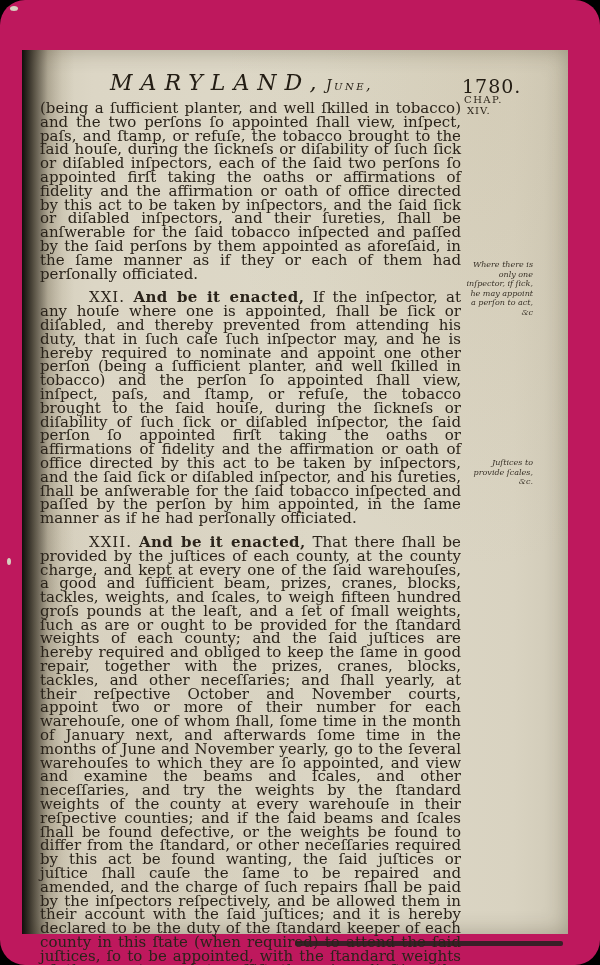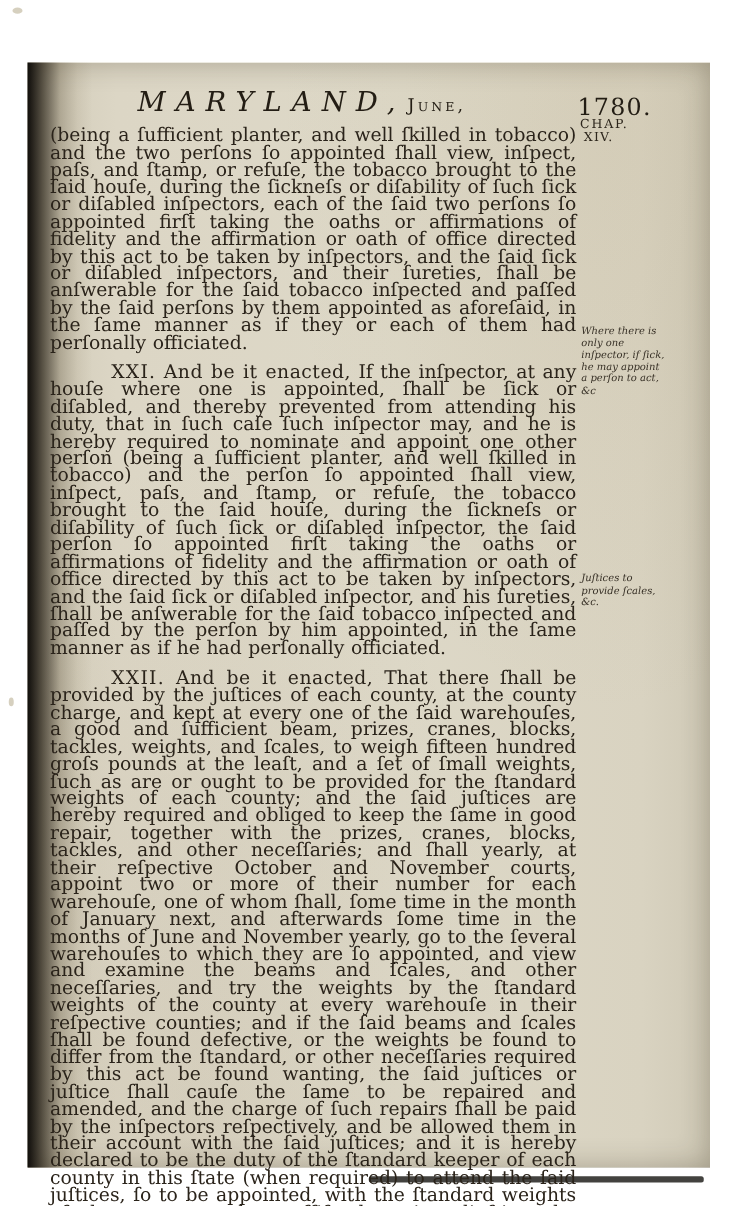--- a/index.html
+++ b/index.html
@@ -2,23 +2,24 @@
 <html><head>
 <meta charset="utf-8">
 <style>
   html, body {
     margin: 0; padding: 0;
     background: #000;
   }
   .canvas {
     position: relative;
     width: 600px; height: 965px;
-    background: #ffffff;
+    background: #be185d;
     overflow: hidden;
     font-family: "DejaVu Serif", serif;
+    border-radius: 25px;
   }
   
   .speck { position: absolute; background: #d6d0bf; border-radius: 50%; }
   .speck-1 { left: 10px; top: 6px; width: 8px; height: 5px; }
   .speck-2 { left: 7px; top: 558px; width: 4px; height: 7px; }
   .bottom-streak {
     position: absolute; left: 295px; top: 941px; width: 268px; height: 5px;
     background: #22211d; opacity: .85; border-radius: 2px;
   }
   
@@ -44,21 +45,21 @@
   }
   
   .header { position: absolute; left: 0; top: 20px; width: 100%; height: 32px; }
   .hplace {
     position: absolute; left: 88px; top: 0;
     font-size: 22px; font-style: italic; letter-spacing: 8px;
     color: #231d14;
   }
   .hmonth {
     position: absolute; left: 304px; top: 7px;
-    font-size: 14px; font-variant: small-caps;
+    font-size: 14px; font-style: italic; font-variant: small-caps;
     letter-spacing: 2.5px; color: #231d14;
   }
   .hyear {
     position: absolute; left: 440px; top: 5px;
     font-size: 19px; letter-spacing: 1px; color: #231d14;
   }
   
   .chap {
     position: absolute; left: 442px; top: 44px;
     font-size: 10px; letter-spacing: 1.5px; color: #2d261c;
@@ -69,27 +70,27 @@
   .textcol {
     position: absolute; left: 18px; top: 52px; width: 421px;
     font-size: 15px; line-height: 13.8px;
     text-align: justify; text-justify: inter-word;
     word-spacing: 0.5px;
     color: #2a231a;
   }
   .textcol p { margin: 0 0 10px 0; }
   .textcol p.indent { text-indent: 17px; }
   .pnum { letter-spacing: 1px; margin-left: 32px; }
-  .enact { font-weight: normal; letter-spacing: 0.4px; }
+  .enact { font-weight: bold; letter-spacing: 0.4px; }
   .catchword { text-align: left; margin-top: 1px; padding-right: 2px; }
   
   .mnote {
     position: absolute; left: 443px; width: 68px;
     font-size: 8px; font-style: italic; line-height: 9.6px;
-    color: #373026; text-align: left;
+    color: #373026; text-align: right;
   }
   .mnote-1 { top: 210px; }
   .mnote-2 { top: 408px; }
 </style>
 </head>
 <body>
 
 <div class="canvas">
   <div class="speck speck-1"></div>
   <div class="speck speck-2"></div>

